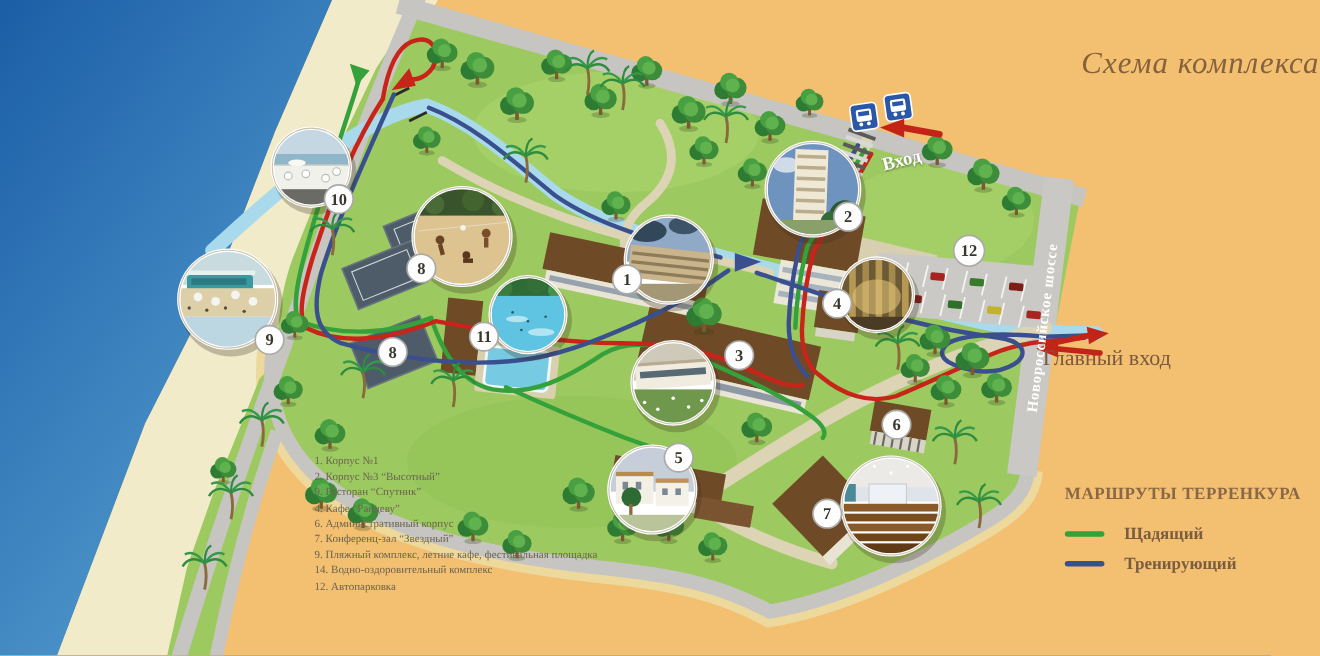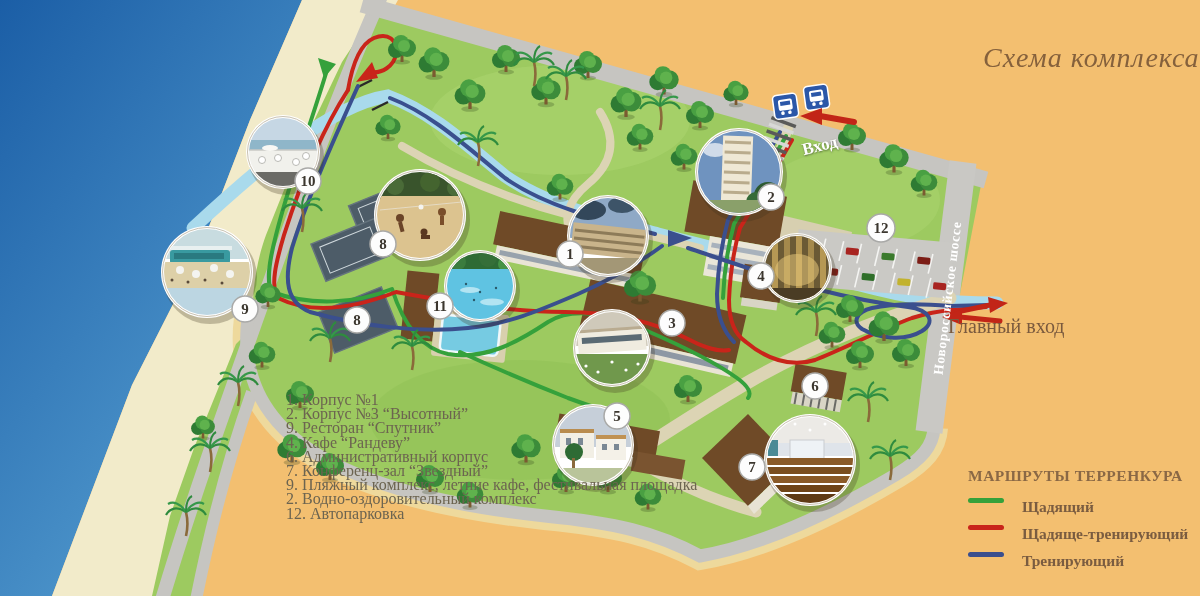--- a/index.html
+++ b/index.html
@@ -1,25 +1,25 @@
 <!DOCTYPE html>
 <html><head>
 <meta charset="utf-8">
 <style>
   html,body{margin:0;padding:0;background:#9a9a9a;}
   .stage{position:relative;width:1200px;height:596px;overflow:hidden;
          background:#f3bf70;font-family:"Liberation Serif",serif;}
   .stage svg{position:absolute;left:0;top:0;}
   .map-title{position:absolute;left:983px;top:42px;width:240px;
     font-size:28px;font-style:italic;font-weight:normal;color:#85613c;letter-spacing:1px;}
-  .legend{position:absolute;left:286px;top:393px;color:#6c6450;
-    font-size:16px;line-height:14.2px;white-space:nowrap;}
-  .rlegend{position:absolute;left:968px;top:467px;}
+  .legend{position:absolute;left:286px;top:413px;color:#6c6450;
+    font-size:10px;line-height:14.2px;white-space:nowrap;}
+  .rlegend{position:absolute;left:968px;top:441px;}
   .rlegend-hdr{font-size:15.5px;font-weight:bold;color:#8a6845;letter-spacing:.5px;margin-bottom:13px;}
-  .rrow{display:flex;align-items:flex-start;height:27px;}
+  .rrow{display:flex;align-items:center;height:27px;}
   .sw{width:36px;height:5px;border-radius:3px;margin-right:18px;}
   .rlbl{font-size:15.5px;font-weight:bold;color:#7a5c40;}
   .vhod-label{position:absolute;left:802px;top:136px;color:#ffffff;font-weight:bold;
     font-size:17px;transform:rotate(-14deg);text-shadow:0 1px 2px rgba(40,40,40,.55);}
   .gvhod-label{position:absolute;left:948px;top:315px;color:#7a5a3e;font-weight:normal;font-size:20px;text-align:center;}
 </style>
 </head>
 <body>
 
 <div class="stage">
@@ -567,33 +567,29 @@
 <div class="gvhod-label">Главный вход</div>
 
 <div class="legend">
   <div>1. Корпус №1</div>
   <div>2. Корпус №3 “Высотный”</div>
   <div>9. Ресторан “Спутник”</div>
   <div>4. Кафе “Рандеву”</div>
   <div>6. Административный корпус</div>
   <div>7. Конференц-зал “Звездный”</div>
   <div>9. Пляжный комплекс, летние кафе, фестивальная площадка</div>
-  <div>2. Водно-оздоровительный комплекс</div>
+  <div>14. Водно-оздоровительный комплекс</div>
   <div>12. Автопарковка</div>
 </div>
 
 <div class="rlegend">
   <div class="rlegend-hdr">МАРШРУТЫ ТЕРРЕНКУРА</div>
   <div class="rrow">
     <div class="sw" style="background: rgb(53, 161, 59);"></div>
     <div class="rlbl">Щадящий</div>
   </div>
   <div class="rrow">
-    <div class="sw" style="background: rgb(201, 36, 26);"></div>
-    <div class="rlbl">Щадяще-тренирующий</div>
-  </div>
-  <div class="rrow">
     <div class="sw" style="background: rgb(58, 79, 142);"></div>
     <div class="rlbl">Тренирующий</div>
   </div>
 </div>
 
 </div>
 
 </body></html>

